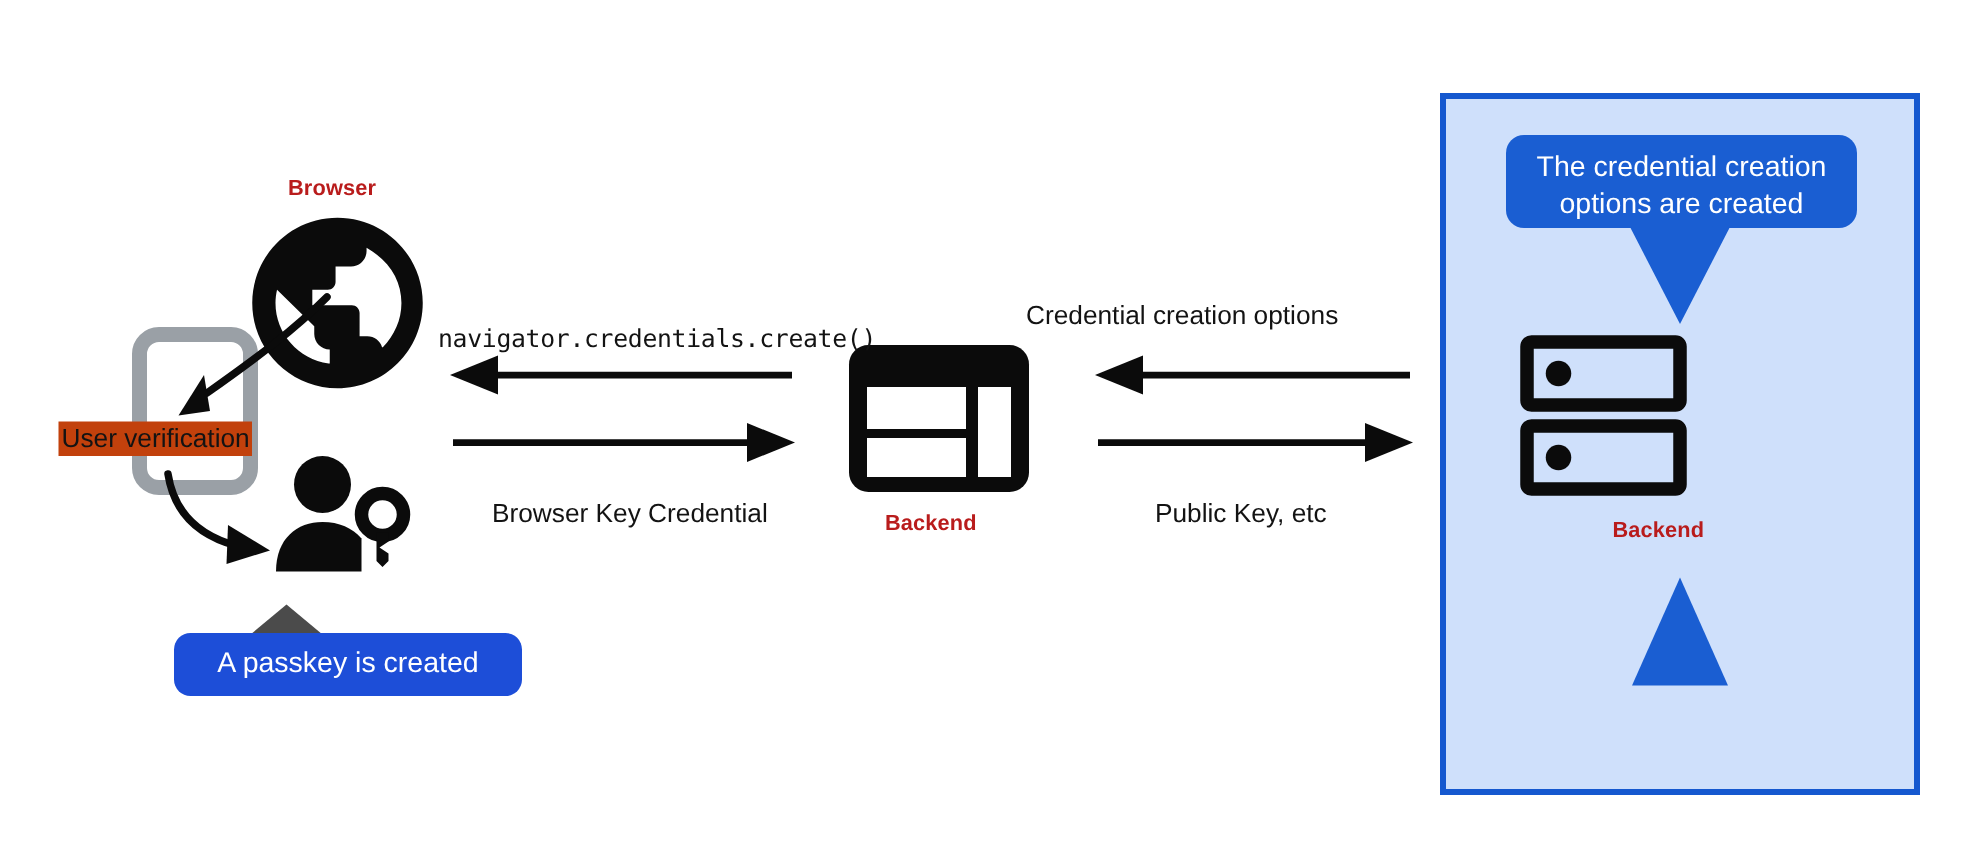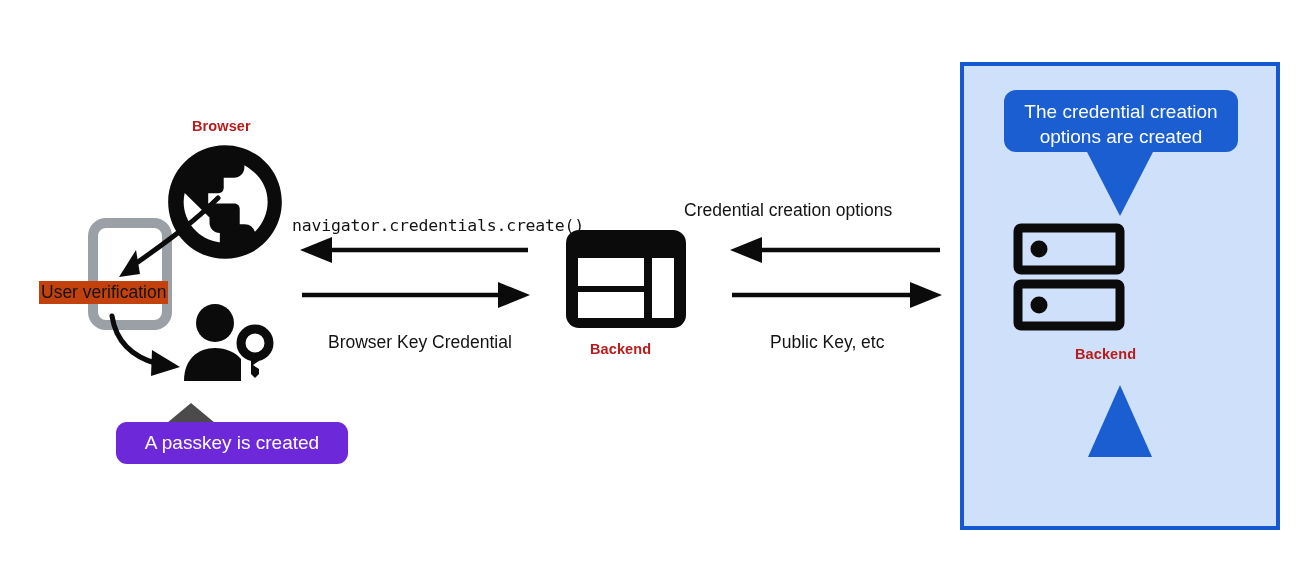--- a/index.html
+++ b/index.html
@@ -58,21 +58,21 @@
     background: #1a5ed2;
     border-radius: 12px;
     color: #ffffff;
     font-size: 19px;
     line-height: 25px;
     text-align: center;
     padding: 9px 16px;
     box-sizing: border-box;
   }
   .callout-gray {
-    background: #6d28d9;
+    background: #1d4ed8;
     border-radius: 11px;
     color: #ffffff;
     font-size: 19px;
     line-height: 24px;
     text-align: center;
     padding: 9px 17px;
     box-sizing: border-box;
     white-space: nowrap;
   }
   .tri-down {

